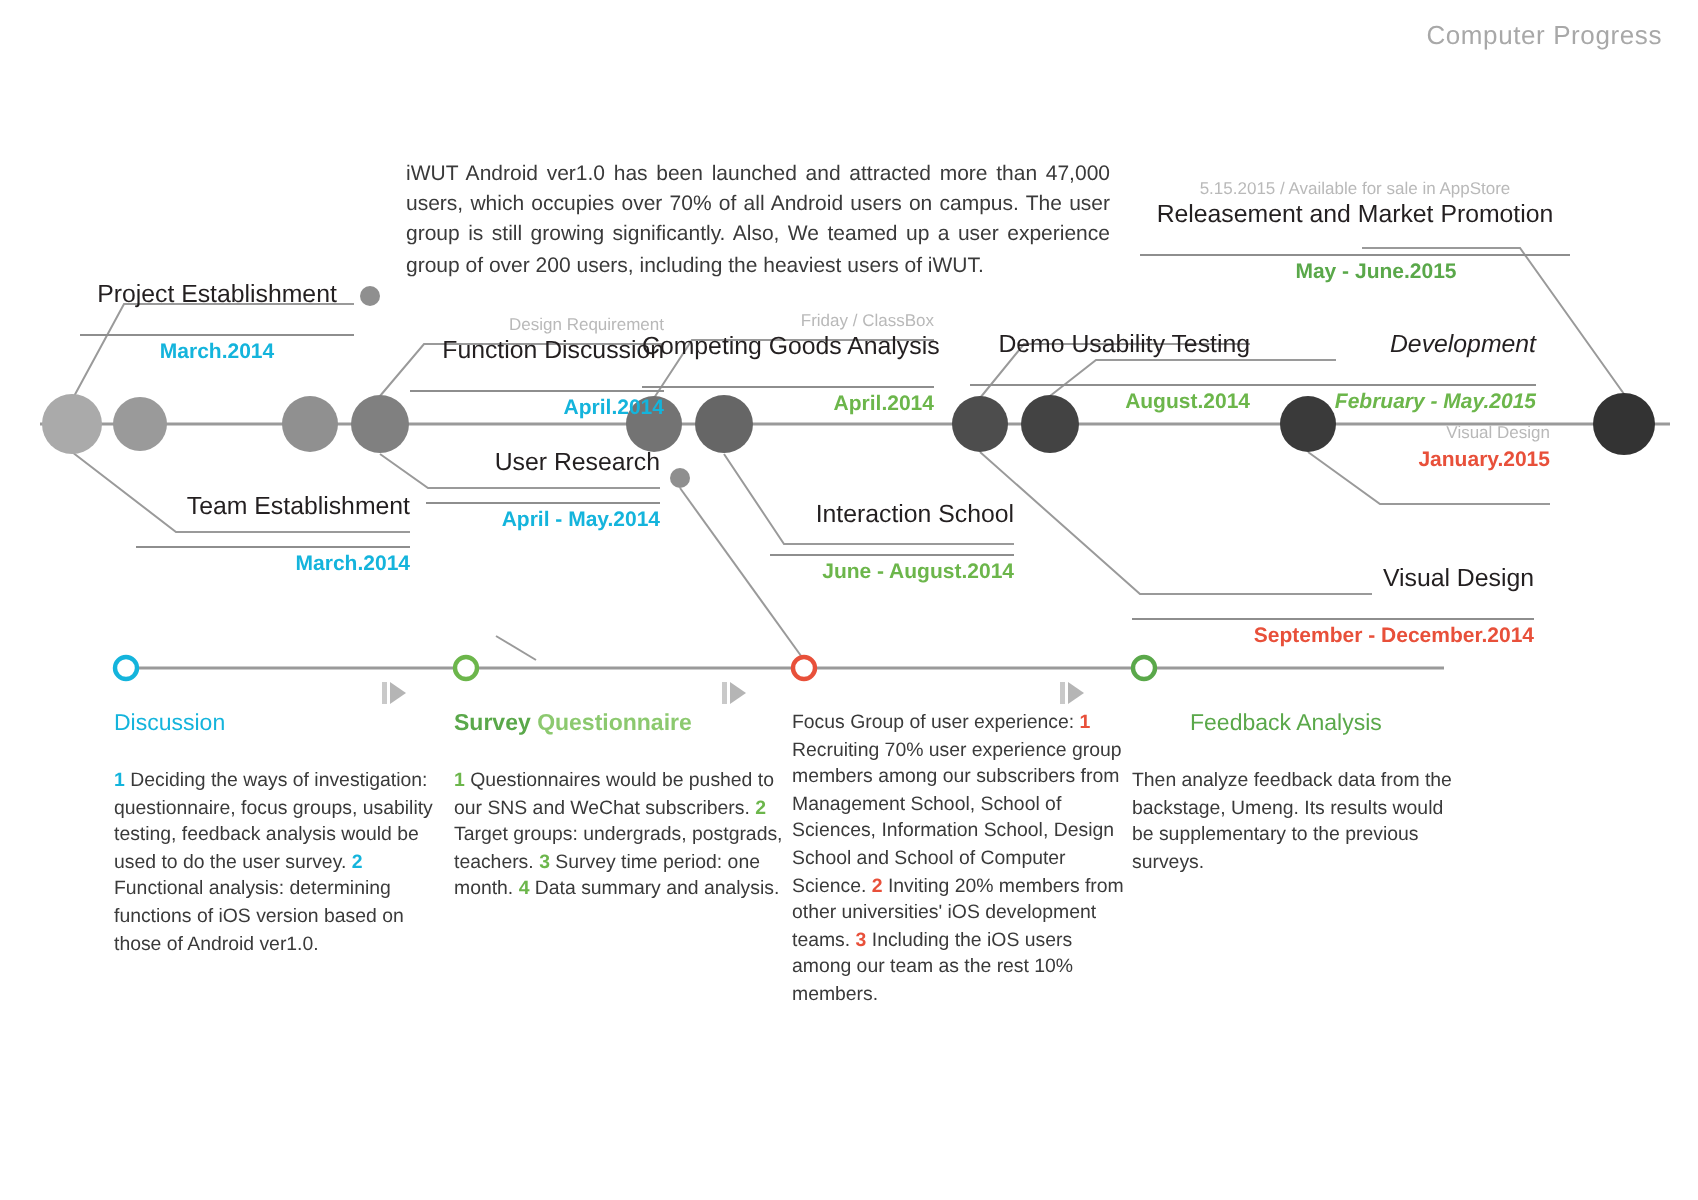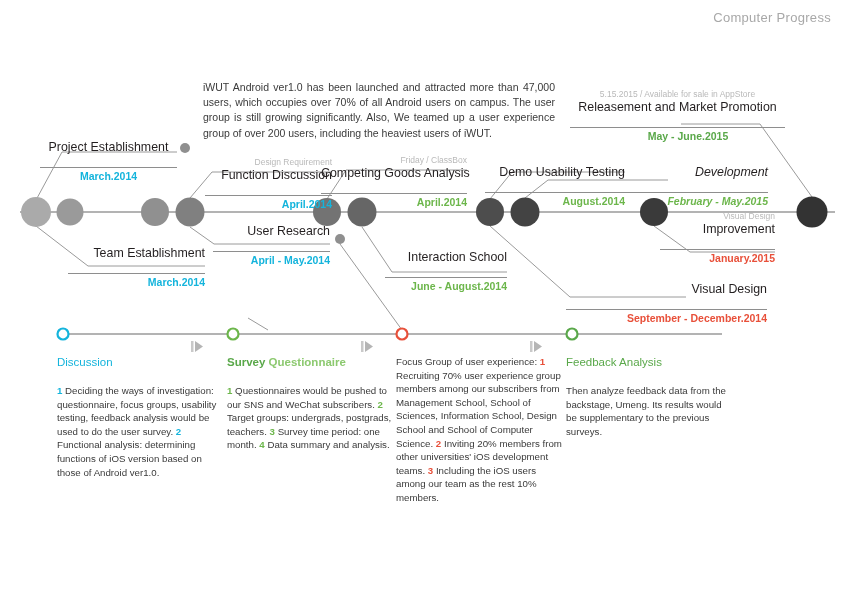--- a/index.html
+++ b/index.html
@@ -166,21 +166,20 @@
     <div class="date c-green">August.2014</div>
   </div>
 
   <div class="ms right" style="left:566px;top:282px;width:201px;">
     <div class="title">Visual Design</div>
     <div class="date c-red">September - December.2014</div>
   </div>
 
   <div class="ms right" style="left:660px;top:211px;width:115px;">
     <div class="kicker">Visual Design</div>
-    <div class="title">Improvement</div>
     <div class="date c-red">January.2015</div>
   </div>
 
   <div class="ms right" style="left:548px;top:165px;width:220px;font-style:italic;">
     <div class="title">Development</div>
     <div class="date c-green">February - May.2015</div>
   </div>
 
   <div class="ms left" style="left:570px;top:89px;width:215px;">
     <div class="kicker">5.15.2015 / Available for sale in AppStore</div>
@@ -202,18 +201,18 @@
     </div>
     <div class="body" id="body-survey"><span class="num-green">1</span> <span>Questionnaires would be pushed to our SNS and WeChat subscribers.</span> <span class="num-green">2</span> <span>Target groups: undergrads, postgrads, teachers.</span> <span class="num-green">3</span> <span>Survey time period: one month.</span> <span class="num-green">4</span> <span>Data summary and analysis.</span> </div>
   </div>
 
   <div class="phase" style="left:396px;">
     <div class="body" id="body-focus-groups"><span>Focus Group of user experience:</span> <span class="num-red">1</span> <span>Recruiting 70% user experience group members among our subscribers from Management School, School of Sciences, Information School, Design School and School of Computer Science.</span> <span class="num-red">2</span> <span>Inviting 20% members from other universities' iOS development teams.</span> <span class="num-red">3</span> <span>Including the iOS users among our team as the rest 10% members.</span> </div>
   </div>
 
   <div class="phase" style="left:566px;">
     <div class="head">
-      <span style="color:#5aa84a;">Feedback Analysis</span>
+      <span style="color:#5aa84a;margin-left:29px;">Feedback Analysis</span>
     </div>
     <div class="body" id="body-feedback-analysis"><span>Then analyze feedback data from the backstage, Umeng. Its results would be supplementary to the previous surveys.</span> </div>
   </div>
 
 </div>
 
 </body></html>

